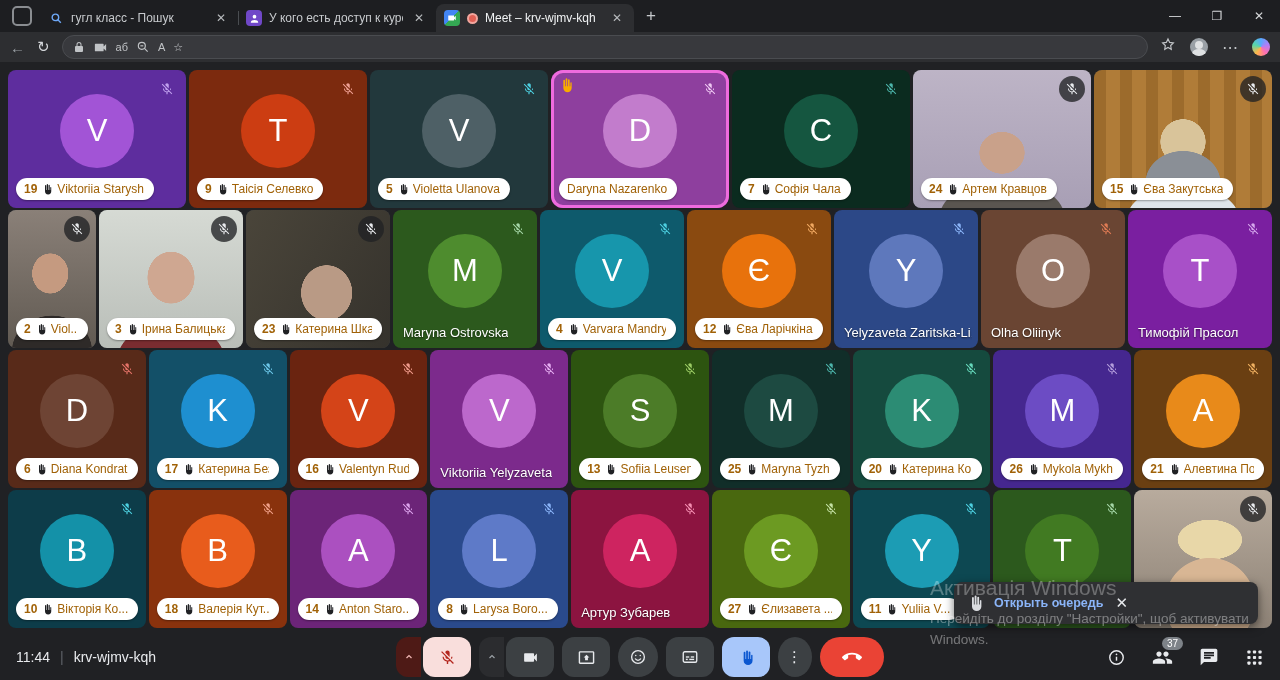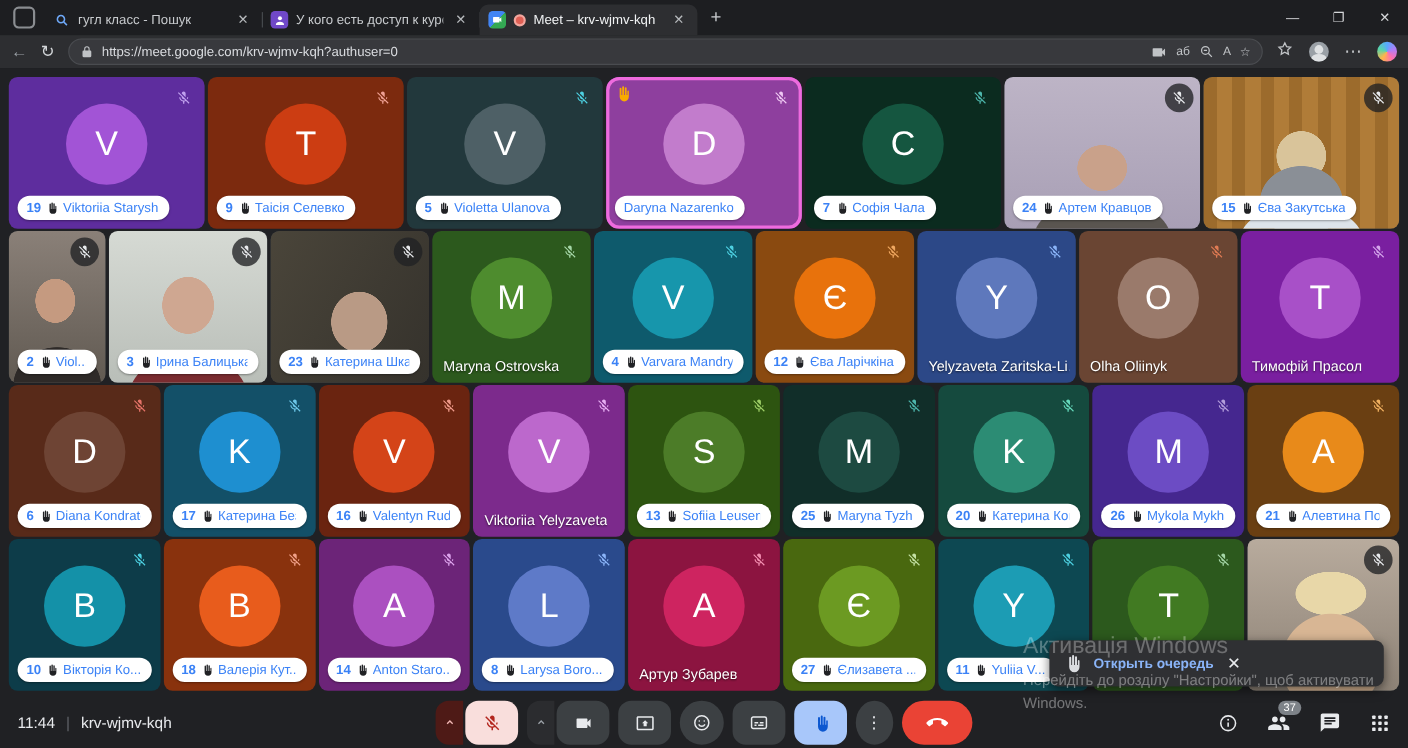--- a/index.html
+++ b/index.html
@@ -42,21 +42,21 @@
   .vrow{display:flex;gap:3px;margin-bottom:2px;height:138px}
   .vrow.row2 .tile:first-child{flex:0 0 88px}
   .tile{flex:1;position:relative;border-radius:8px;overflow:hidden;background:#3c4043}
   .scene{position:absolute;inset:0}
   .avatar{position:absolute;left:50%;top:44%;transform:translate(-50%,-50%);width:74px;height:74px;border-radius:50%;display:flex;align-items:center;justify-content:center}
   .init{color:#fff;font-size:31px}
   .mic{position:absolute;top:6px;right:6px;width:26px;height:26px;border-radius:8px;display:flex;align-items:center;justify-content:center}
   .mic.dark{background:rgba(32,33,36,.78);border-radius:50%;color:#e8eaed}
   .hand-flag{position:absolute;top:7px;left:7px;color:#f9ab00;display:flex}
   .lab{position:absolute;left:8px;bottom:8px;max-width:calc(100% - 16px);display:flex;align-items:center;gap:4px;white-space:nowrap}
-  .lab.pillc{background:#fff;border-radius:14px;padding:4px 10px 4px 8px;color:#3b82f6;font-size:12px;box-shadow:0 1px 2px rgba(0,0,0,.35)}
+  .lab.pillc{background:#fff;border-radius:14px;padding:4px 10px 4px 8px;color:#a16207;font-size:12px;box-shadow:0 1px 2px rgba(0,0,0,.35)}
   .lab.plain{color:#fff;font-size:13px;text-shadow:0 1px 2px rgba(0,0,0,.65);left:10px}
   .lab .nm{overflow:hidden}
   .lab .q{font-weight:bold}
   .lab .hnd{display:flex;color:#202124}
 
   
   .v1{background:radial-gradient(ellipse 62% 45% at 52% 108%,#ece9e4 0 60%,transparent 61%),radial-gradient(ellipse 24% 28% at 52% 56%,#cfa28e 0 60%,transparent 61%),linear-gradient(135deg,#5d6b5e,#49564b)}
   .v2{background:radial-gradient(ellipse 58% 45% at 50% 107%,#5a5550 0 60%,transparent 61%),radial-gradient(ellipse 21% 25% at 50% 60%,#c9a18a 0 60%,transparent 61%),linear-gradient(#bdb4c6,#a89fb5)}
   .v3{background:radial-gradient(ellipse 52% 40% at 50% 108%,#dde4ea 0 60%,transparent 61%),radial-gradient(ellipse 38% 42% at 50% 82%,#8a8f96 0 55%,transparent 56%),radial-gradient(ellipse 21% 27% at 50% 52%,#d9c49a 0 60%,transparent 61%),repeating-linear-gradient(90deg,#9c6b2c 0,#9c6b2c 12px,#b07c38 12px,#b07c38 26px)}
   .v4{background:radial-gradient(ellipse 46% 56% at 55% 78%,#c8a18c 0 58%,transparent 59%),linear-gradient(120deg,#8d8876,#6f6a5c 60%,#59554b)}
@@ -150,21 +150,20 @@
 
   <div class="toolbar">
     <span class="nav-ico">←</span>
     <span class="nav-ico lit">↻</span>
     <div class="addr">
       <span class="addr-ico">
         <svg width="12" height="12" viewBox="0 0 24 24" fill="currentColor">
             <path d="M18 10h-1V7a5 5 0 0 0-10 0v3H6a2 2 0 0 0-2 2v8a2 2 0 0 0 2 2h12a2 2 0 0 0 2-2v-8a2 2 0 0 0-2-2zm-9-3a3 3 0 0 1 6 0v3H9V7z"></path>
           </svg>
       </span>
-      <span class="url">https://meet.google.com/krv-wjmv-kqh?authuser=0</span>
       <span class="addr-ico">
         <svg width="15" height="15" viewBox="0 0 24 24" fill="currentColor">
             <path d="M17 10.5V7c0-.55-.45-1-1-1H4c-.55 0-1 .45-1 1v10c0 .55.45 1 1 1h12c.55 0 1-.45 1-1v-3.5l4 4v-11l-4 4z"></path>
           </svg>
       </span>
       <span class="addr-ico">аб</span>
       <span class="addr-ico">
         <svg width="14" height="14" viewBox="0 0 24 24" fill="none" stroke="currentColor" stroke-width="2">
             <circle cx="10" cy="10" r="6"></circle>
             <line x1="14.5" y1="14.5" x2="20" y2="20"></line>

